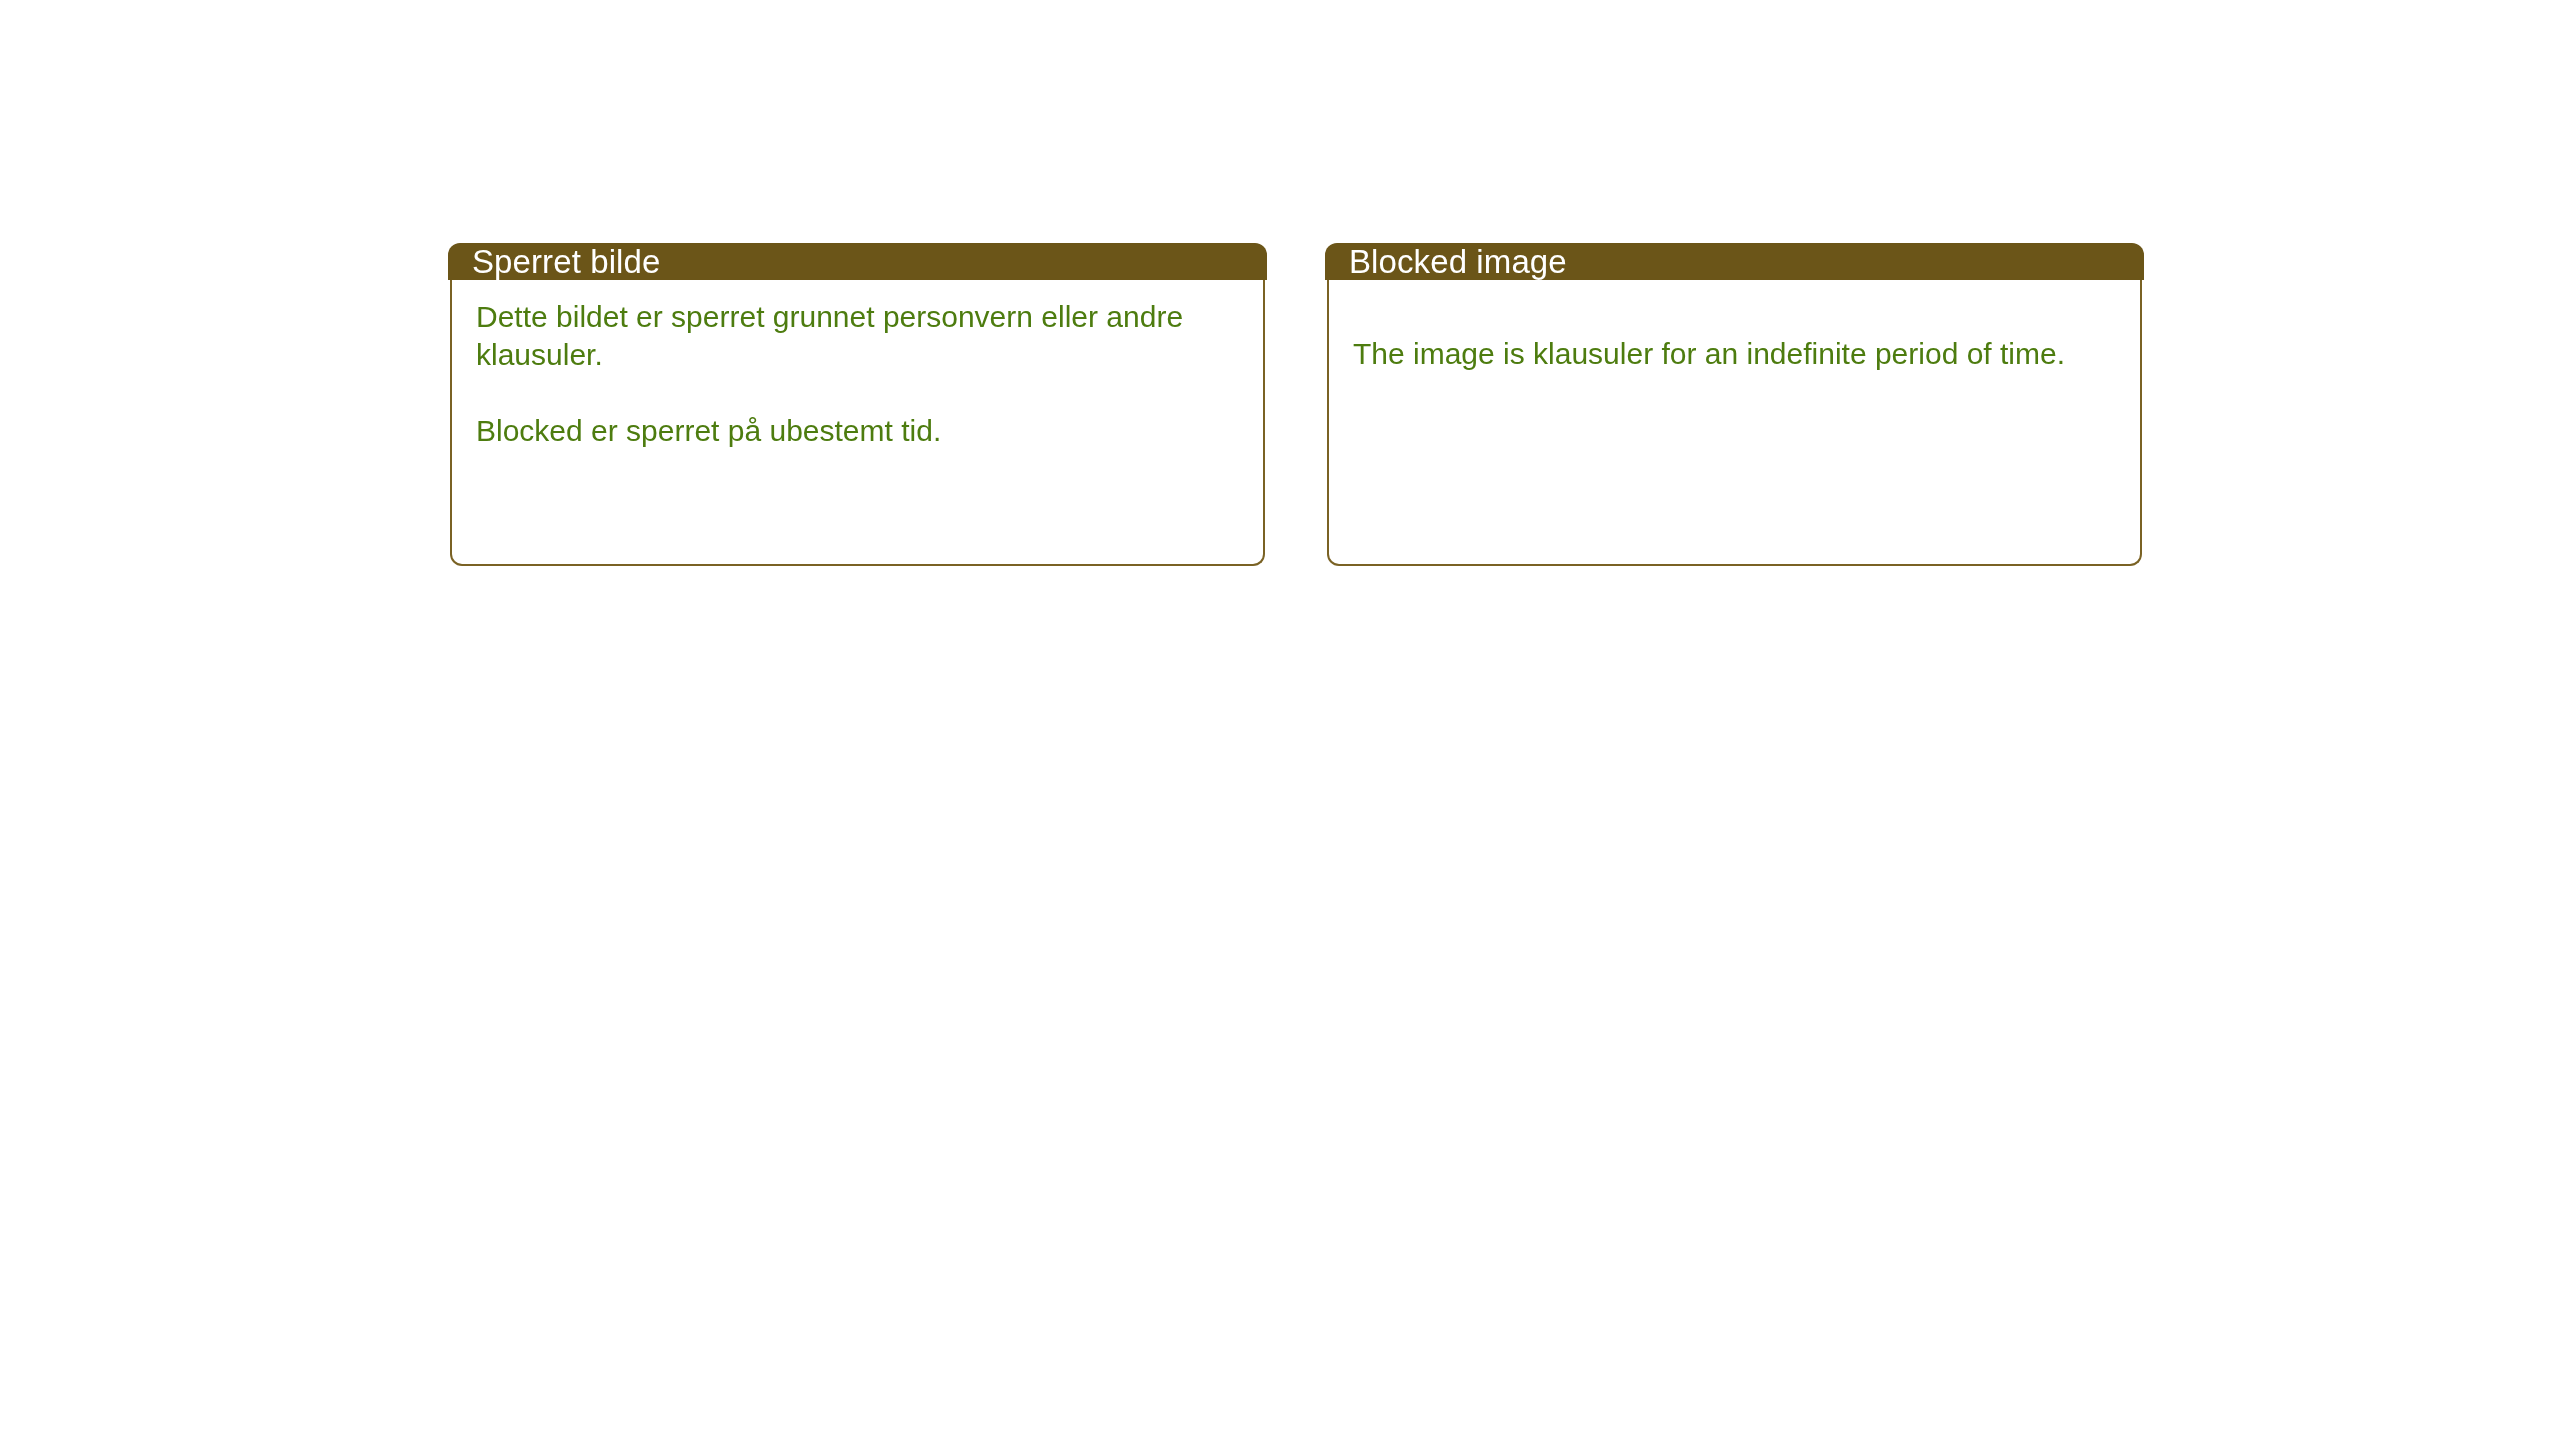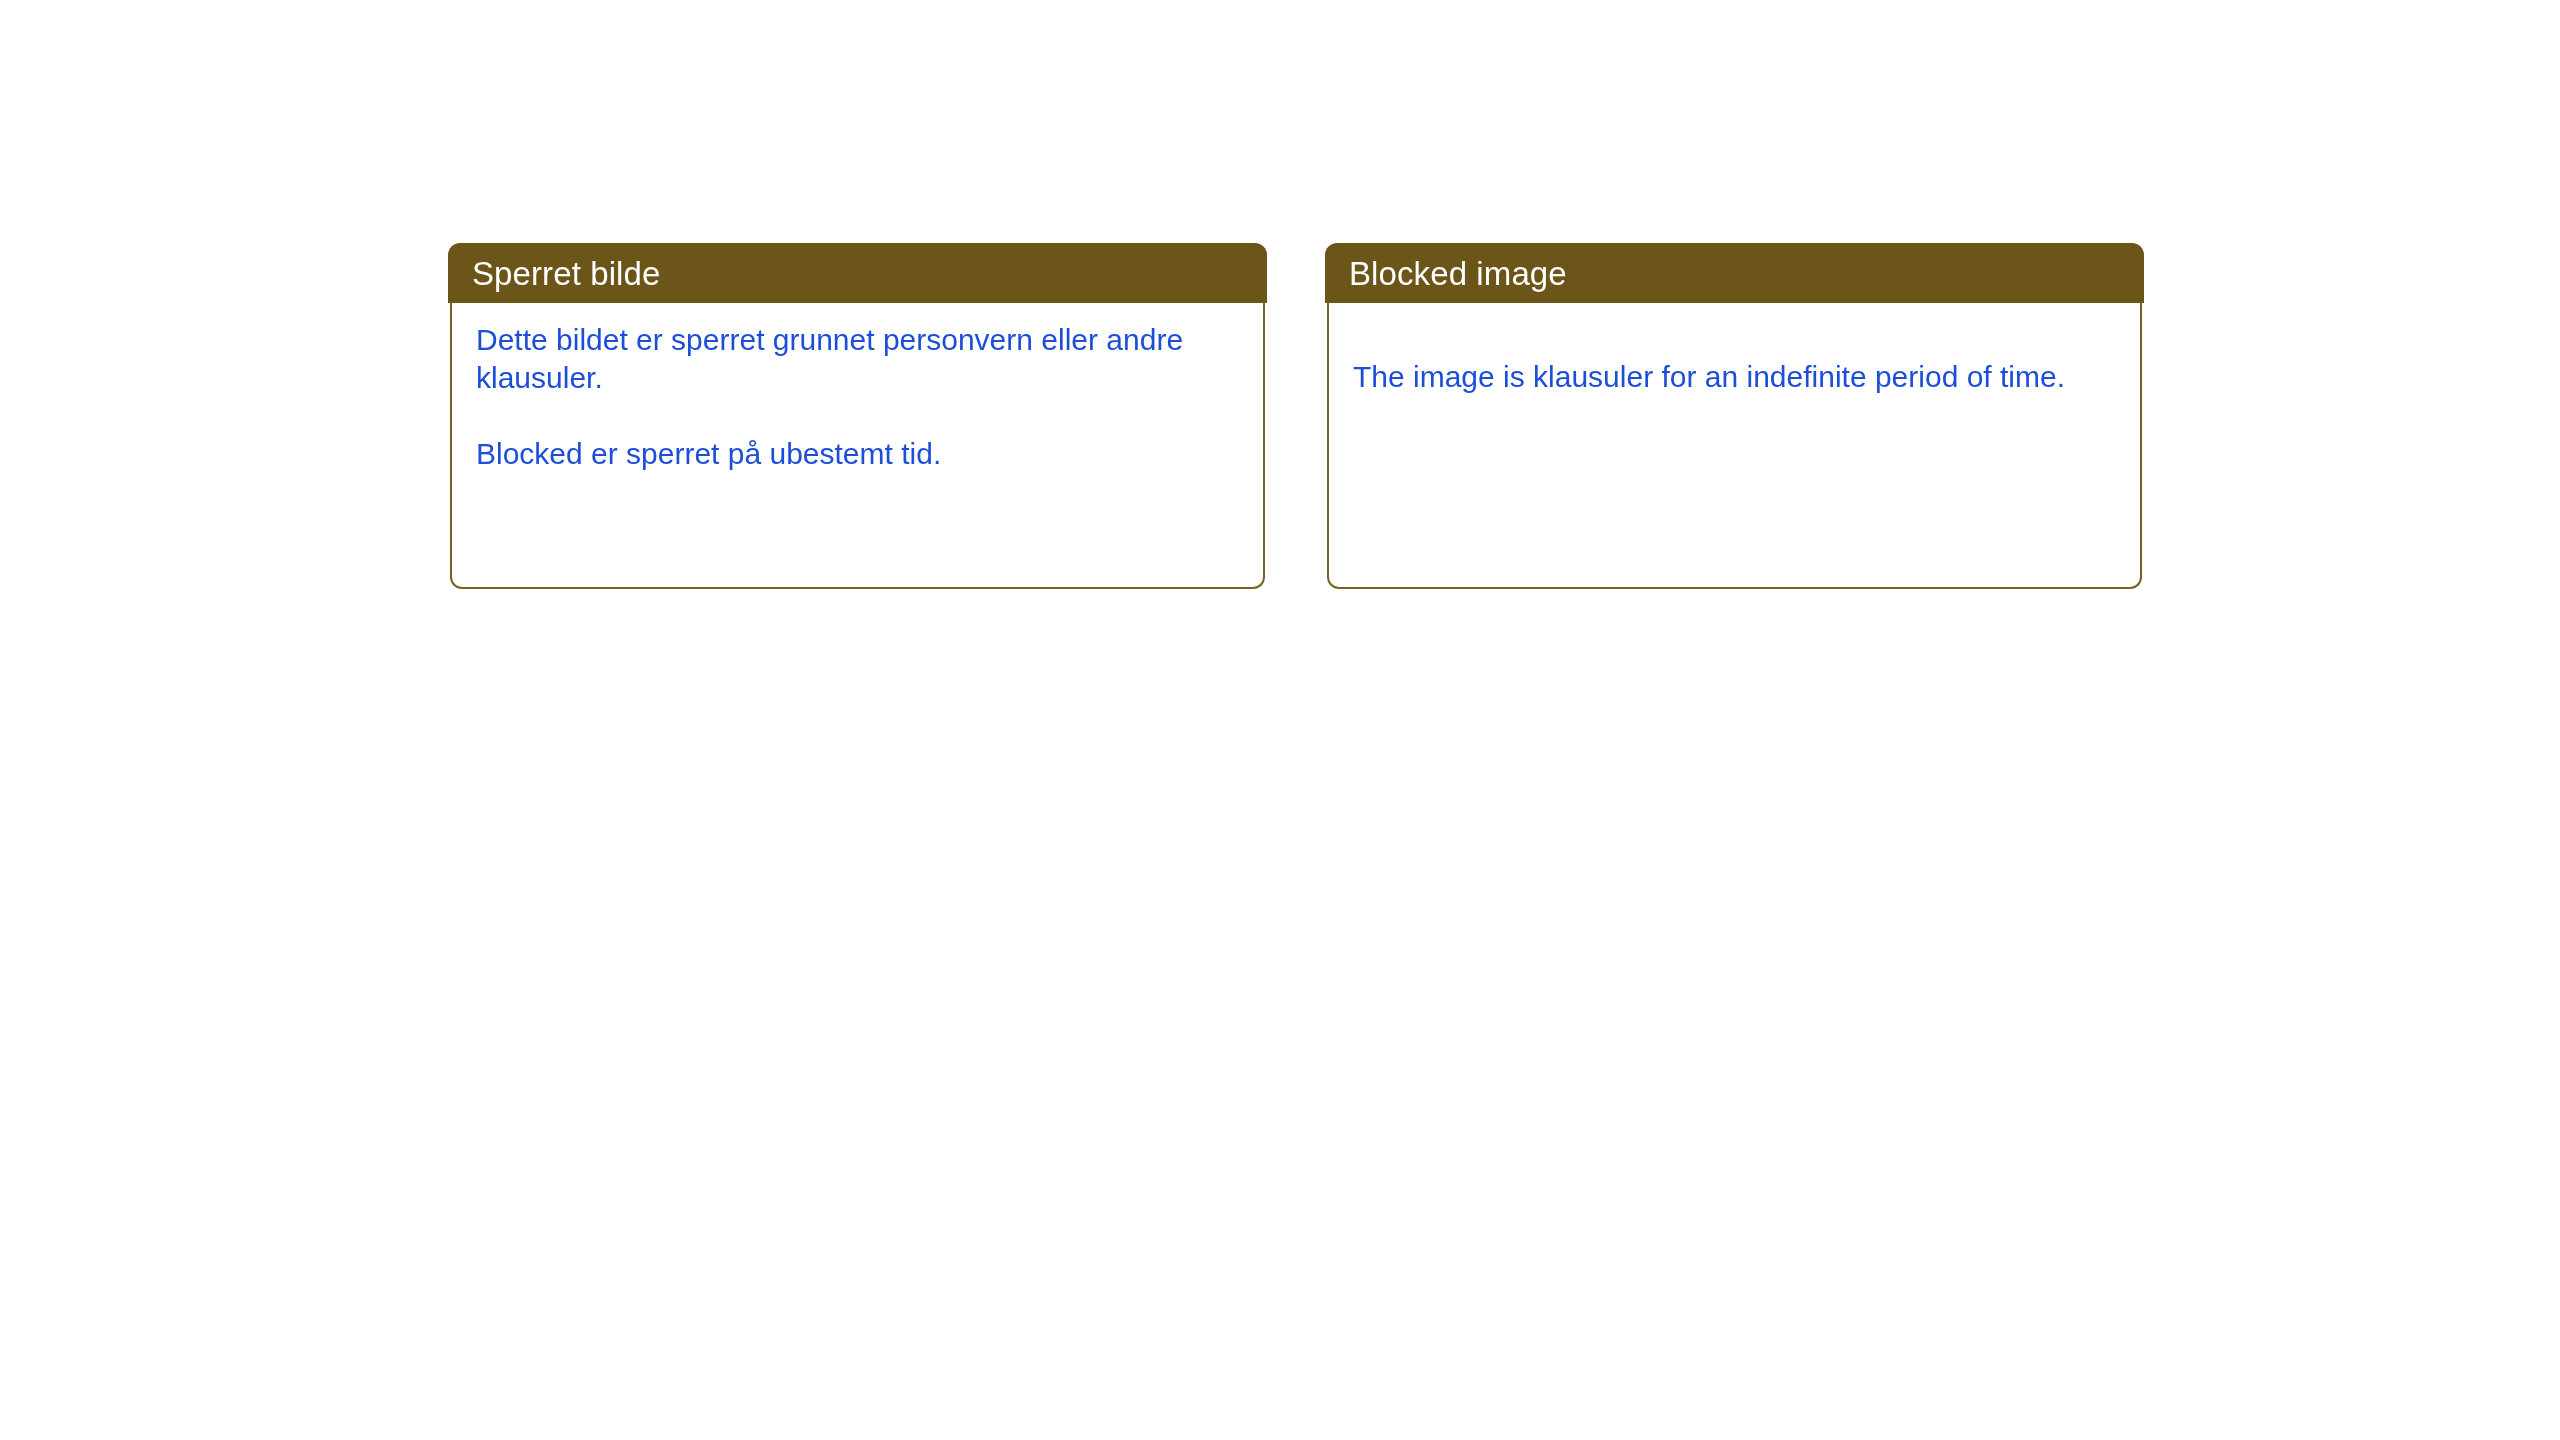--- a/index.html
+++ b/index.html
@@ -31,21 +31,21 @@
     background: #ffffff;
     display: flex;
     flex-direction: column;
     position: relative;
   }
 
   .card-header {
     background: #6b5518;
     border-top-left-radius: 12px;
     border-top-right-radius: 12px;
-    height: 60px;
+    height: 37px;
     box-sizing: border-box;
     display: flex;
     align-items: center;
     padding: 0 0 0 24px;
     margin: 0 -2px 0 -2px;
     position: relative;
     z-index: 2;
   }
 
   .card-header-title {
@@ -62,21 +62,21 @@
     border-top: none;
     border-bottom-left-radius: 12px;
     border-bottom-right-radius: 12px;
     background: #ffffff;
     padding: 18px 24px 46px 24px;
     box-sizing: border-box;
     min-height: 286px;
   }
 
   .card-paragraph {
-    color: #1d4ed8;
+    color: #4d7c0f;
     font-size: 30px;
     line-height: 1.28;
     margin: 0;
     font-weight: 400;
   }
 
   .paragraph-gap {
     height: 37px;
   }
 </style>

